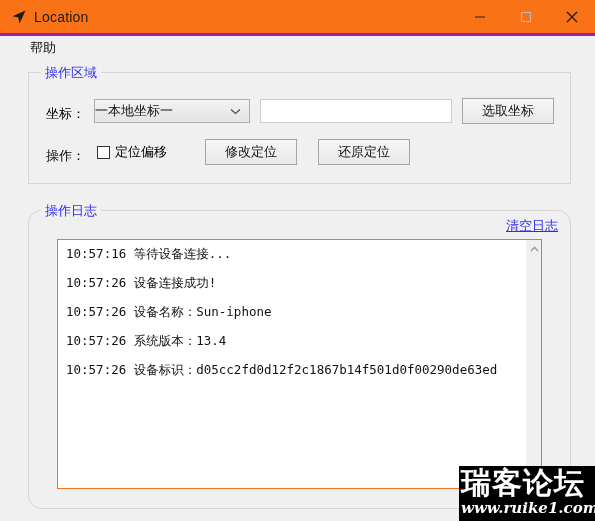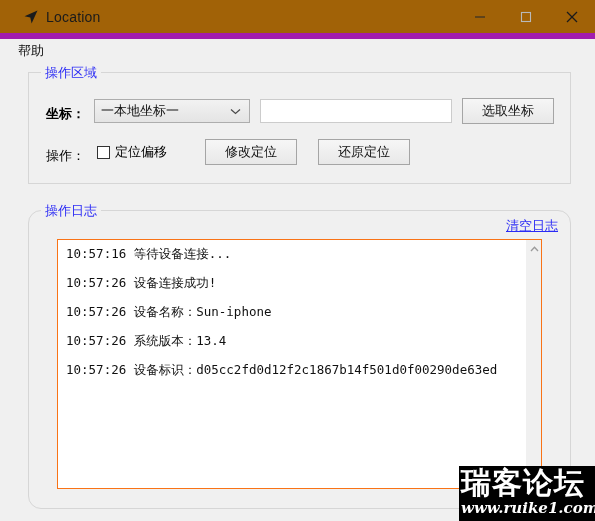--- a/index.html
+++ b/index.html
@@ -11,26 +11,25 @@
     width: 595px;
     height: 521px;
     overflow: hidden;
     font-family: "Liberation Sans", "DejaVu Sans", sans-serif;
     position: relative;
   }
 
   
   .titlebar {
     height: 33px;
-    background: #a16207;
-    border-bottom: 6px solid #a21caf;
+    background: #f97316;
+    border-bottom: 3px solid #a21caf;
     display: flex;
     align-items: center;
     position: relative;
-    padding-left: 12px;
   }
   .title-icon {
     width: 22px;
     height: 22px;
     margin-left: 8px;
     margin-right: 4px;
     display: flex;
     align-items: center;
     justify-content: center;
     flex: 0 0 auto;
@@ -57,21 +56,21 @@
   }
   .win-btn svg { display: block; }
 
   
   .menubar {
     height: 24px;
     background: #f0f0f0;
     border-bottom: 1px solid #e3e3e3;
     display: flex;
     align-items: center;
-    padding-left: 12px;
+    padding-left: 24px;
   }
   .menu-item {
     font-size: 13px;
     color: #111111;
     padding: 2px 6px;
     font-family: "DejaVu Sans", sans-serif;
   }
 
   
   .client {
@@ -104,35 +103,34 @@
   #group-operation { left: 28px; top: 14px; width: 541px; height: 110px; }
   #group-log       { left: 28px; top: 152px; width: 541px; height: 297px; border-radius: 13px; }
 
   
   .row-label {
     position: absolute;
     font-size: 13px;
     color: #000000;
     font-family: "DejaVu Sans", sans-serif;
   }
-  #label-coord { left: 17px; top: 32px; font-weight: bold; }
+  #label-coord { left: 17px; top: 32px; }
   #label-oper  { left: 17px; top: 74px; }
 
   .combo {
     position: absolute;
     left: 65px;
     top: 26px;
     width: 156px;
     height: 24px;
     background: linear-gradient(#f2f2f2, #e4e4e4);
     border: 1px solid #adadad;
     box-sizing: border-box;
     display: flex;
     align-items: center;
-    padding-left: 6px;
     font-size: 13px;
     color: #111111;
     font-family: Liberation Sans, sans-serif;
   }
   .combo-arrow {
     position: absolute;
     right: 8px;
     top: 0;
     height: 100%;
     display: flex;

